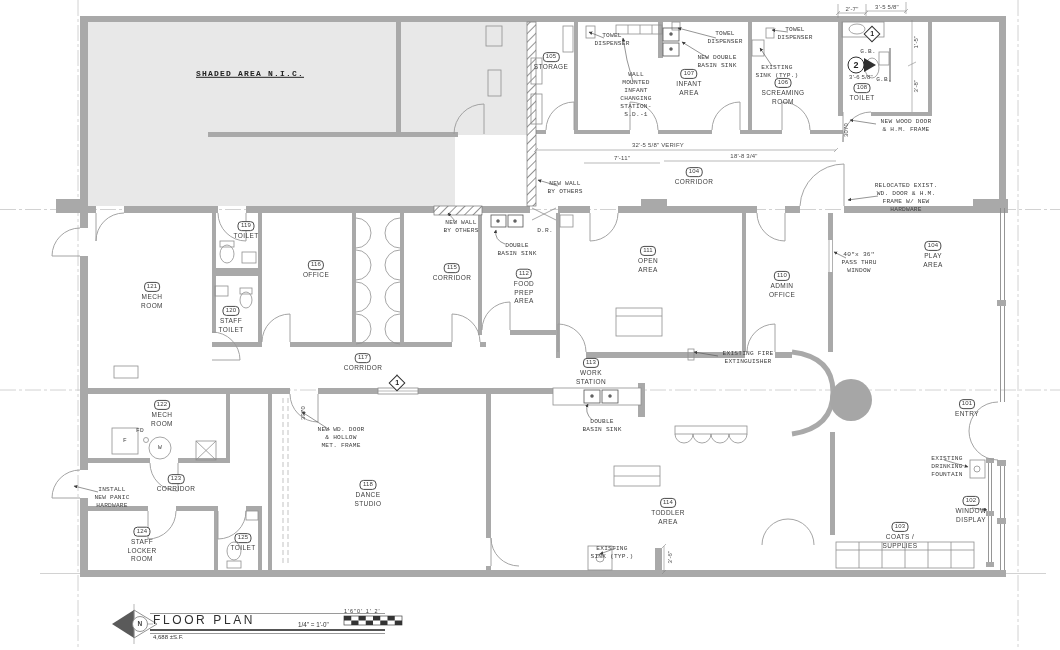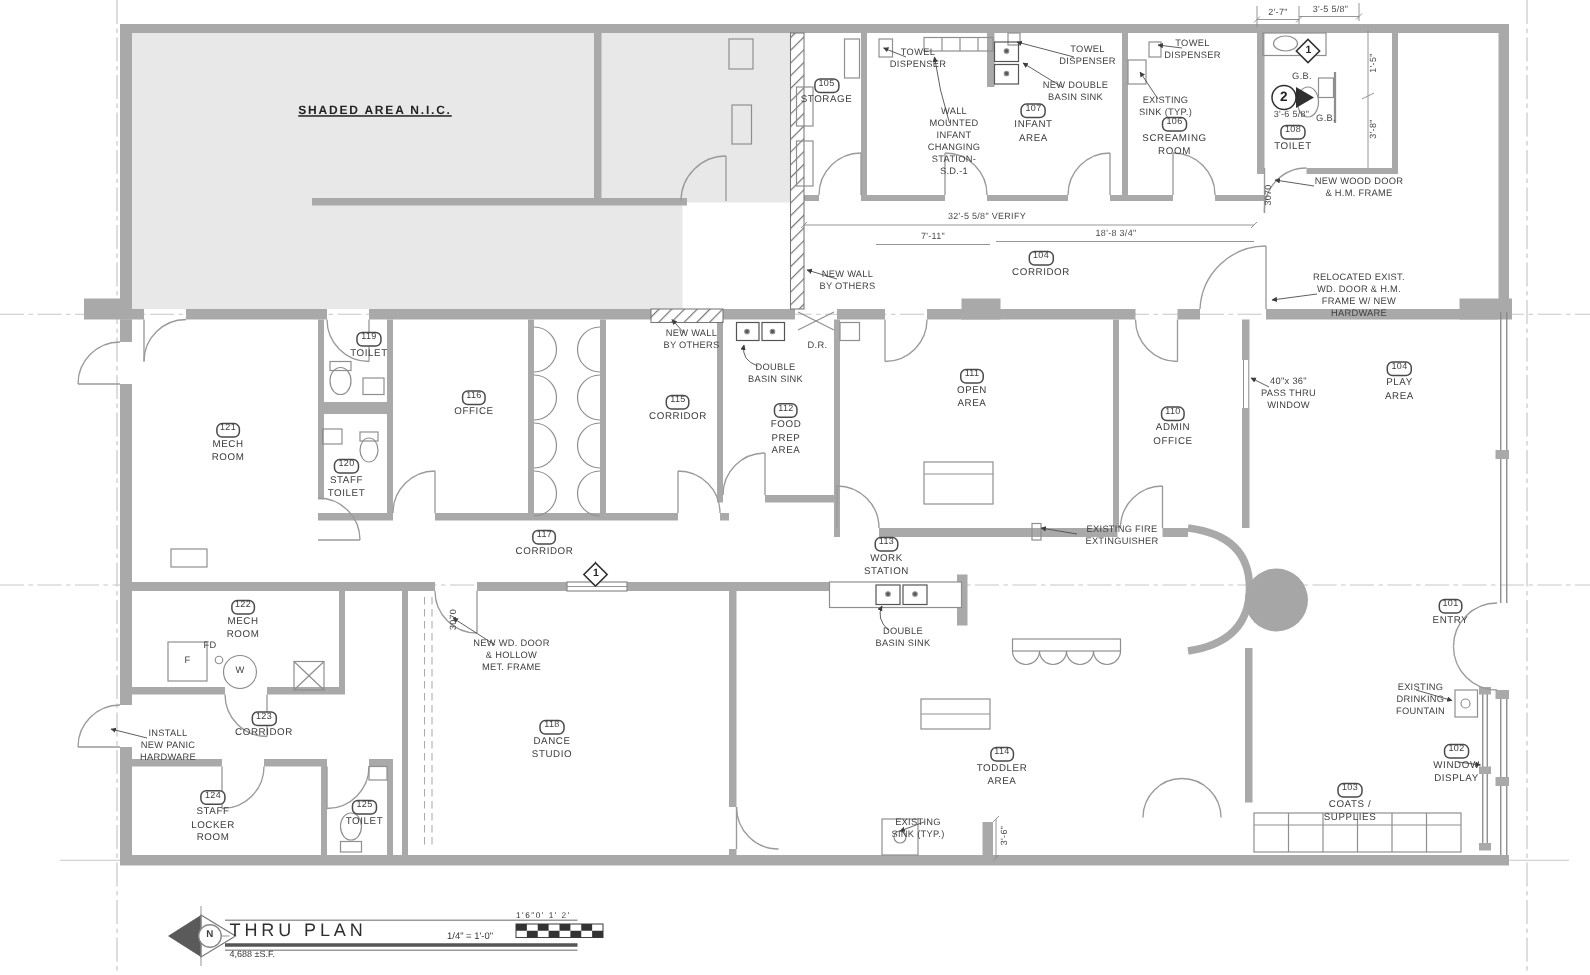--- a/index.html
+++ b/index.html
@@ -5,21 +5,21 @@
   html,body{margin:0;padding:0;background:#fff;}
   #plan{position:relative;width:1060px;height:650px;background:#fff;overflow:hidden;
         font-family:"Liberation Sans",sans-serif;}
   #geom{position:absolute;left:0;top:0;}
   #labels{position:absolute;left:0;top:0;width:100%;height:100%;}
   .lbl{position:absolute;transform:translate(-50%,-50%);font-size:6.5px;line-height:1.3;
        color:#3c3c3c;letter-spacing:.2px;text-align:center;white-space:pre;}
   .room .numbox{display:inline-block;border:1px solid #4a4a4a;border-radius:4px;
        padding:0 2px 0.5px 2px;font-size:6px;background:#fff;color:#3c3c3c;}
   .room .rname{display:block;margin-top:1px;letter-spacing:.4px;}
-  .note{font-size:6.2px;color:#3f3f3f;}
+  .note{font-size:6.2px;color:#3f3f3f;font-family:Liberation Mono, monospace;}
   .note.big{font-size:8px;font-weight:bold;letter-spacing:1.2px;text-decoration:underline;color:#222;}
   .dim{font-size:6px;color:#4a4a4a;letter-spacing:.2px;}
   .vdim{font-size:6px;color:#4a4a4a;transform:translate(-50%,-50%) rotate(-90deg);}
   .callout-circle{width:15px;height:15px;border:1.1px solid #2f2f2f;border-radius:50%;
        background:#fff;display:flex;align-items:center;justify-content:center;
        font-size:9px;font-weight:bold;color:#222;}
   .callout-diamond{width:10px;height:10px;border:1px solid #2f2f2f;background:#fff;
        transform:translate(-50%,-50%) rotate(45deg);display:flex;align-items:center;justify-content:center;}
   .callout-diamond .dl{transform:rotate(-45deg);font-size:7px;font-weight:bold;color:#222;}
   .tb{position:absolute;color:#333;}
@@ -500,19 +500,19 @@
       <div class="lbl vdim" style="left: 917px; top: 42px;">1'-5"</div>
       <div class="lbl vdim" style="left: 917px; top: 86px;">3'-8"</div>
       <div class="lbl vdim" style="left: 847px; top: 130px;">3070</div>
       <div class="lbl vdim" style="left: 304px; top: 413px;">3070</div>
       <div class="lbl vdim" style="left: 671px; top: 557px;">3'-6"</div>
       <div class="lbl callout-circle" style="left: 856px; top: 65px;">2</div>
       <div class="lbl callout-diamond" style="left: 872px; top: 34px;"><span class="dl">1</span></div>
       <div class="lbl callout-diamond" style="left: 397px; top: 383px;"><span class="dl">1</span></div>
     </div>
 
-<span id="tb-title" class="tb">THRU PLAN</span>
+<span id="tb-title" class="tb">FLOOR PLAN</span>
 <span id="tb-scale" class="tb">1/4" = 1'-0"</span>
 <span id="tb-area" class="tb">4,688 ±S.F.</span>
 <span id="tb-sbar" class="tb">1'6"0'  1'  2'</span>
 <span class="lbl" style="left:140px;top:624px;font-size:6.5px;font-weight:bold;">N</span>
 
 </div>
 
 </body></html>

